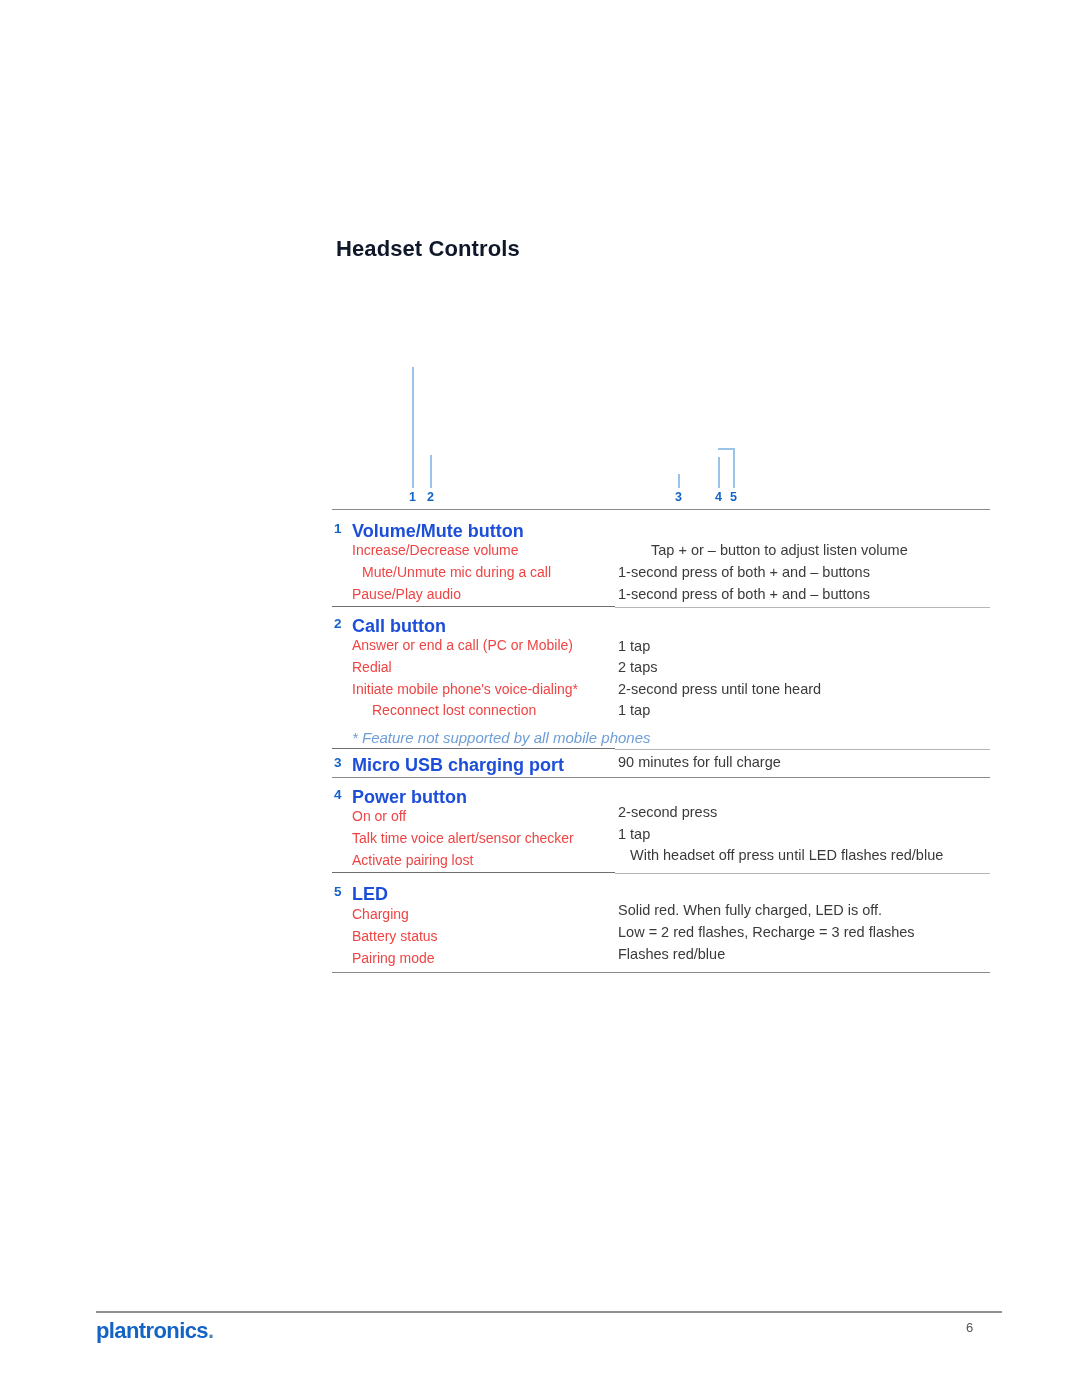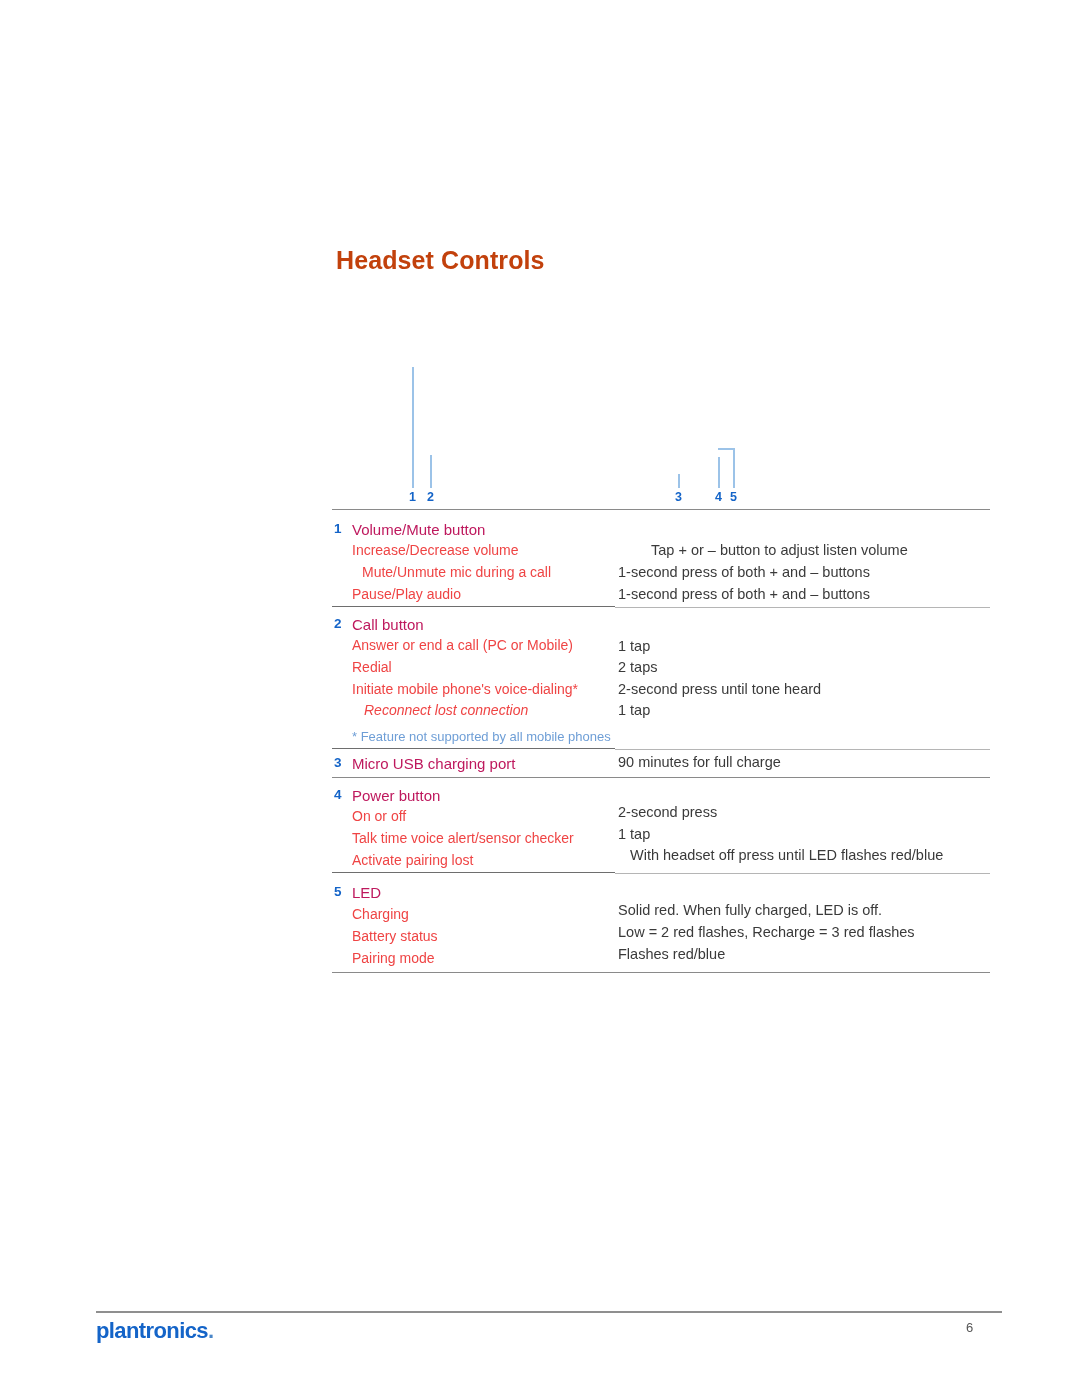--- a/index.html
+++ b/index.html
@@ -12,24 +12,24 @@
     height: 1397px;
     position: relative;
     font-family: "Liberation Sans", sans-serif;
     -webkit-font-smoothing: antialiased;
   }
 
   
   .page-title {
     position: absolute;
     left: 336px;
-    top: 246px;
-    font-size: 25px;
-    font-weight: bold;
-    color: #c2410c;
+    top: 236px;
+    font-size: 22px;
+    font-weight: bold;
+    color: #0f172a;
     letter-spacing: 0.1px;
   }
 
   
   .diagram {
     position: absolute;
     left: 332px;
     top: 355px;
     width: 658px;
     height: 145px;
@@ -69,23 +69,23 @@
   .rule-split-right {
     position: absolute;
     left: 615px;
     width: 375px;
     height: 1px;
     background: #b5b5b5;
   }
 
   .row-head {
     position: absolute;
-    font-size: 15px;
-    font-weight: normal;
-    color: #be185d;
+    font-size: 18px;
+    font-weight: bold;
+    color: #1d4ed8;
     white-space: nowrap;
   }
   .row-num {
     position: absolute;
     font-size: 13.5px;
     font-weight: bold;
     color: #1464c8;
   }
   .sub-label {
     position: absolute;
@@ -94,21 +94,22 @@
     white-space: nowrap;
   }
   .sub-value {
     position: absolute;
     font-size: 14.5px;
     color: #3a3a3a;
     white-space: nowrap;
   }
   .footnote {
     position: absolute;
-    font-size: 13px;
+    font-size: 15px;
+    font-style: italic;
     color: #6e9ed6;
     white-space: nowrap;
   }
 
   
   .footer-rule {
     position: absolute;
     left: 96px;
     top: 1311px;
     width: 906px;
@@ -185,21 +186,21 @@
 
 <div class="sub-label" style="left:352px;top:637px;">Answer or end a call (PC or Mobile)</div>
 <div class="sub-value" style="left:618px;top:638px;">1 tap</div>
 
 <div class="sub-label" style="left:352px;top:659px;">Redial</div>
 <div class="sub-value" style="left:618px;top:659px;">2 taps</div>
 
 <div class="sub-label" style="left:352px;top:681px;">Initiate mobile phone's voice-dialing*</div>
 <div class="sub-value" style="left:618px;top:681px;">2-second press until tone heard</div>
 
-<div class="sub-label" style="left:364px;top:702px;font-style:italic;">Reconnect lost connection</div>
+<div class="sub-label" style="left:372px;top:702px;">Reconnect lost connection</div>
 <div class="sub-value" style="left:618px;top:702px;">1 tap</div>
 
 <div class="footnote" style="left:352px;top:729px;">* Feature not supported by all mobile phones</div>
 
 <div class="row-num" style="left:334px;top:755px;">3</div>
 <div class="row-head" style="left:352px;top:755px;">Micro USB charging port</div>
 <div class="sub-value" style="left:618px;top:754px;">90 minutes for full charge</div>
 
 <div class="row-num" style="left:334px;top:787px;">4</div>
 <div class="row-head" style="left:352px;top:787px;">Power button</div>

